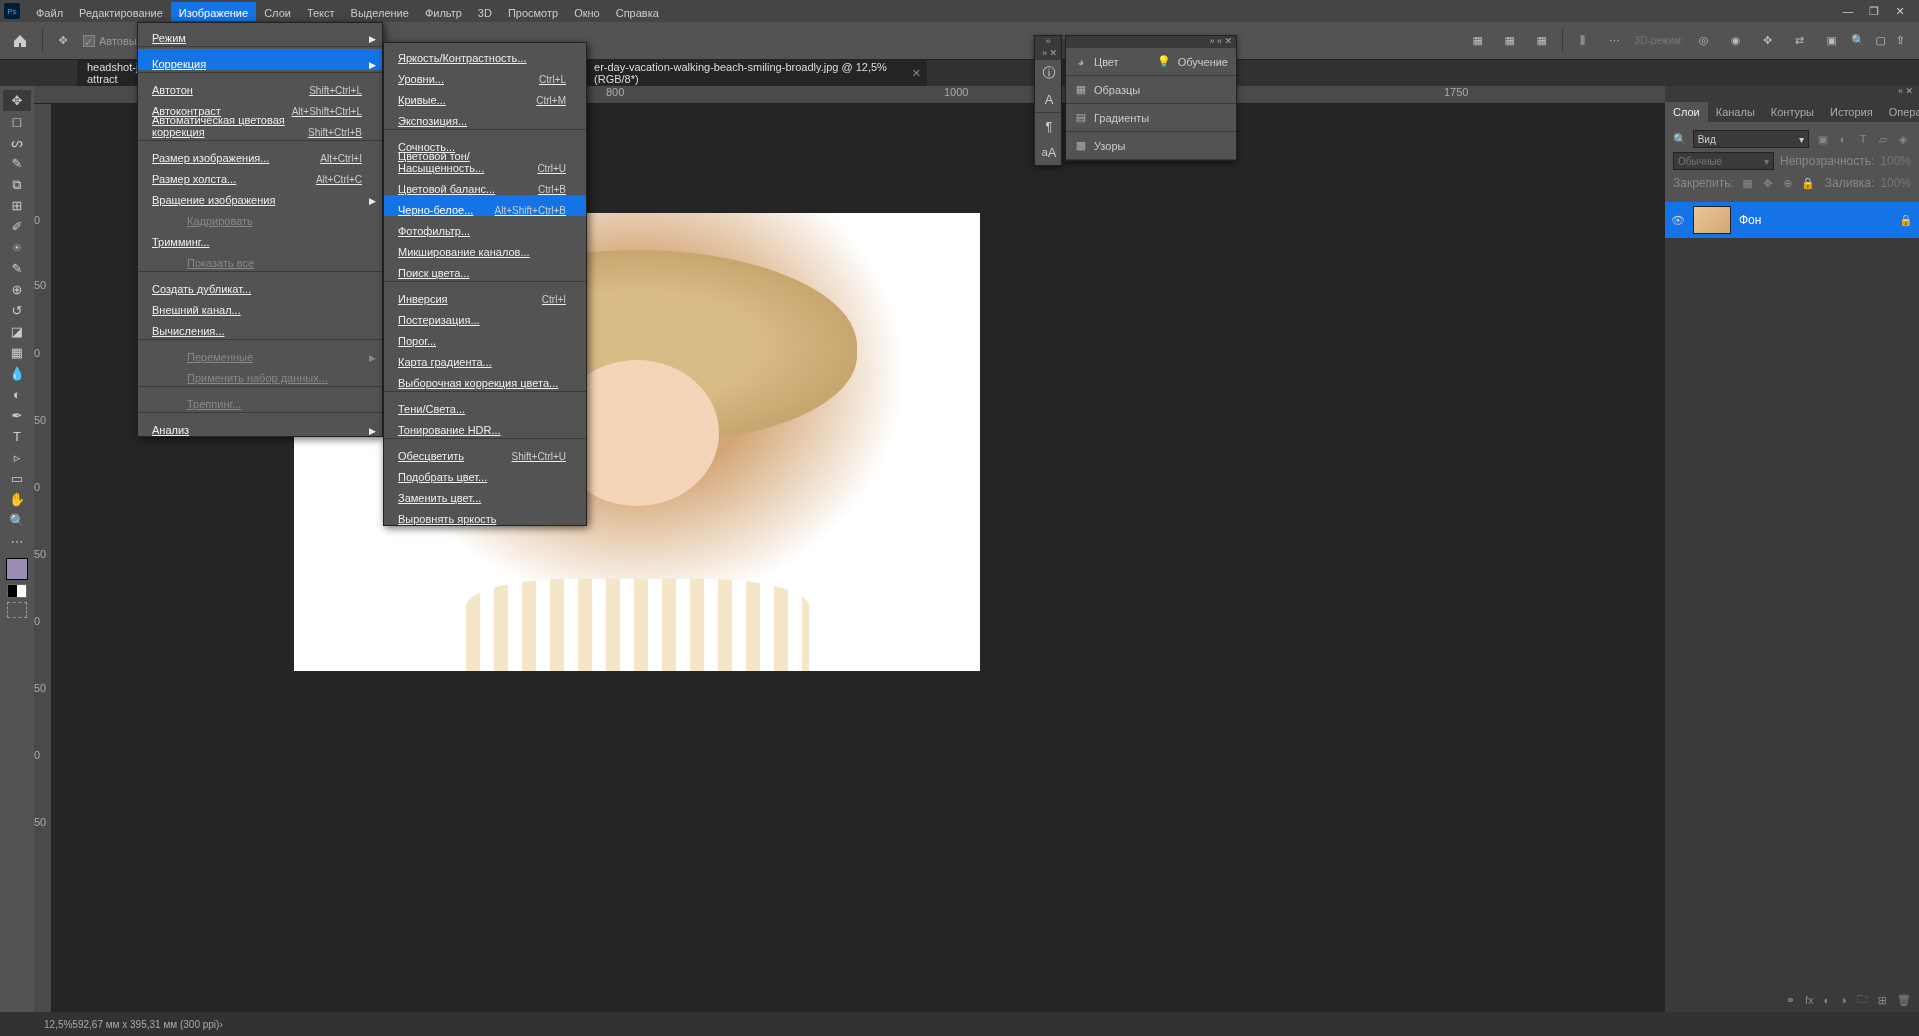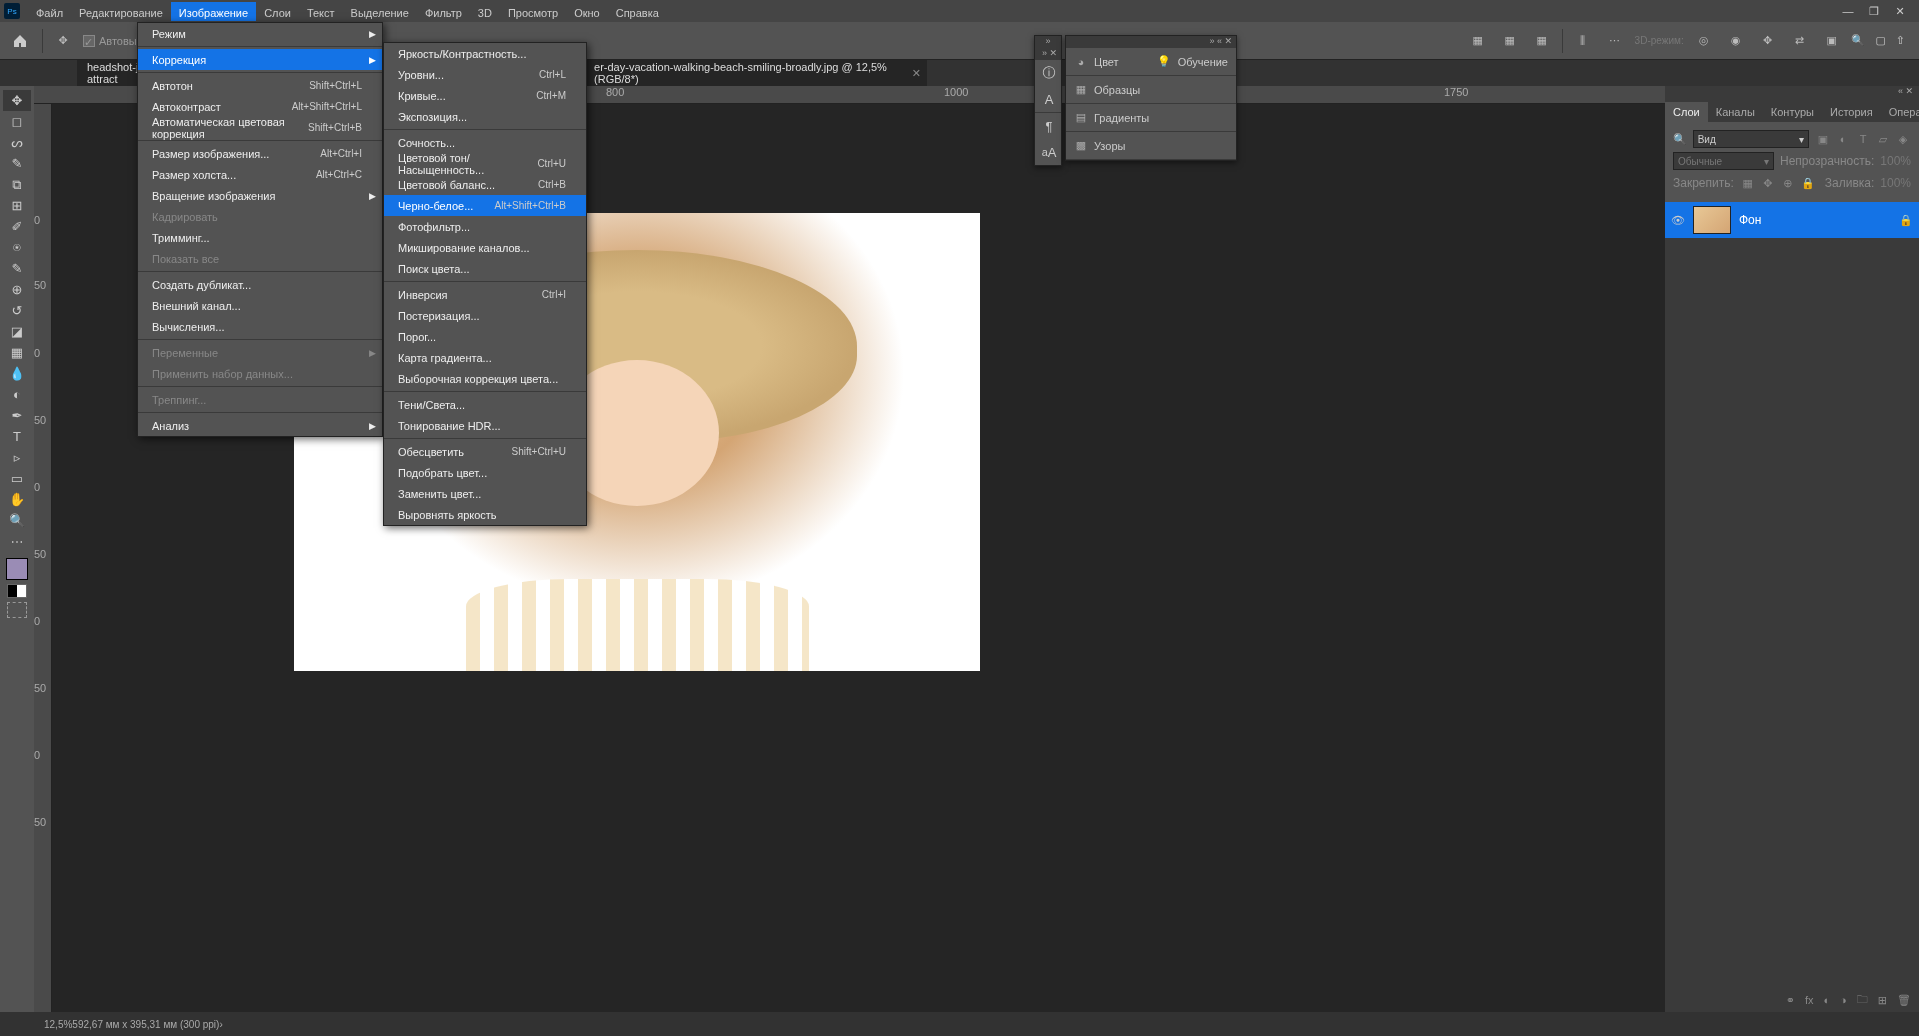--- a/index.html
+++ b/index.html
@@ -51,23 +51,23 @@
 .layer-item .eye { color:#ccc; }
 .layer-item .thumb { width:38px; height:28px; background:linear-gradient(135deg,#e8c896,#d4a574); border:1px solid #222; }
 .layer-item .lname { color:#fff; font-size:12px; }
 .layer-item .lock { margin-left:auto; color:#ccc; }
 .layers-footer { position:absolute; bottom:0; left:0; right:0; height:24px; background:#3a3a3a; display:flex; align-items:center; justify-content:flex-end; gap:10px; padding:0 8px; color:#888; }
 .layers-bg { position:absolute; top:116px; left:0; right:0; bottom:24px; background:#3a3a3a; }
 .status-bar { position:absolute; bottom:0; left:34px; right:254px; height:24px; background:#323232; display:flex; align-items:center; padding:0 10px; color:#aaa; font-size:10px; }
 
 .menu1 { position:absolute; left:137px; top:22px; width:246px; background:#535353; border:1px solid #222; box-shadow:2px 2px 8px rgba(0,0,0,0.6); z-index:100; }
 .menu2 { position:absolute; left:383px; top:42px; width:204px; background:#535353; border:1px solid #222; box-shadow:2px 2px 8px rgba(0,0,0,0.6); z-index:101; }
-.mrow { height:21px; display:flex; align-items:center; padding:0 20px 0 14px; font-size:11px; color:#eee; position:relative; }
+.mrow { height:21px; display:flex; align-items:flex-end; padding:0 20px 0 14px; font-size:11px; color:#eee; position:relative;text-decoration:underline; }
 .mrow.hl { background:#1473e6; color:#fff; }
-.mrow.disabled { color:#888; }
+.mrow.disabled { color:#888;margin-left:35px; }
 .mrow .shortcut { margin-left:auto; font-size:10px; color:#ccc; }
 .mrow .arrow { position:absolute; right:6px; font-size:9px; }
 .msep { height:1px; background:#3a3a3a; margin:2px 0; }
 
 .float-panel { position:absolute; background:#535353; border:1px solid #222; box-shadow:0 2px 6px rgba(0,0,0,0.5); }
 .fp1 { left:1034px; top:35px; width:28px; }
 .fp1 .collapse-bar { height:12px; background:#3a3a3a; text-align:center; font-size:9px; color:#aaa; }
 .fp1 .ficon { width:28px; height:26px; display:flex; align-items:center; justify-content:center; color:#ccc; font-size:13px; }
 .fp2 { left:1065px; top:35px; width:172px; }
 .fp2 .collapse-bar { height:12px; background:#3a3a3a; text-align:right; padding-right:4px; font-size:9px; color:#aaa; }

